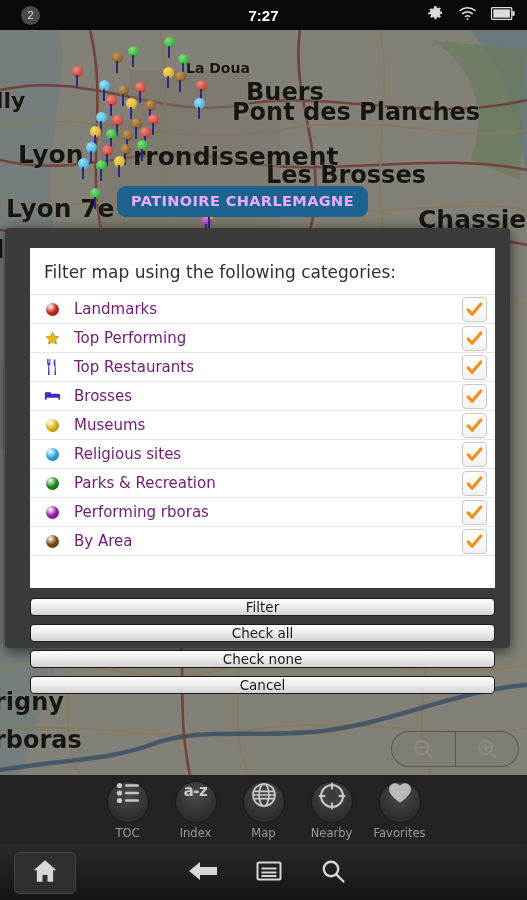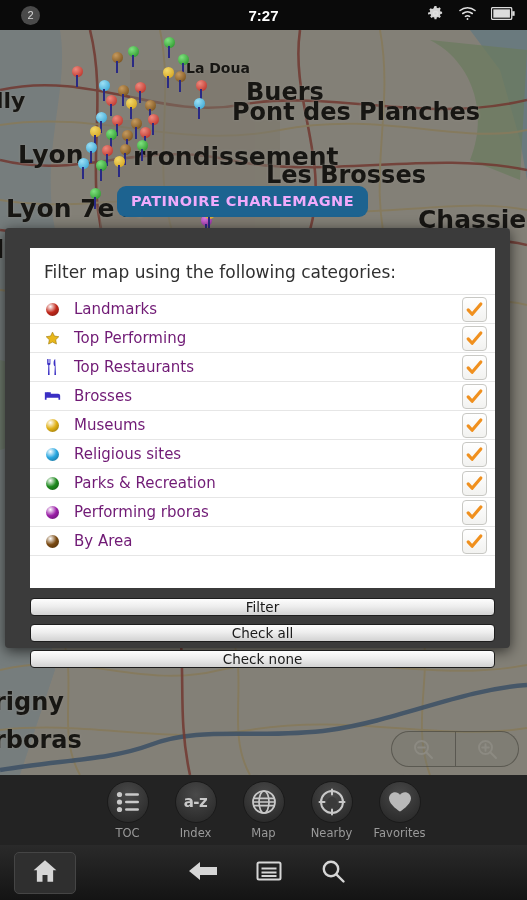--- a/index.html
+++ b/index.html
@@ -133,21 +133,21 @@
     background: #232323;
     display: flex; align-items: flex-start; justify-content: center;
     gap: 4px; padding-top: 6px;
   }
   .tool {
     width: 64px; display: flex; flex-direction: column; align-items: center;
   }
   .tool-ico {
     width: 42px; height: 42px; border-radius: 50%;
     background: radial-gradient(circle at 50% 32%, #4a4a4a 0%, #333 60%, #242424 100%);
-    display: flex; align-items: center; justify-content: center;
+    display: flex; align-items: flex-start; justify-content: center;
     border: 1px solid #1a1a1a;
   }
   .tool-lbl {
     font-size: 11.5px; color: #9a9a9a; margin-top: 3px;
     font-family: "DejaVu Sans", sans-serif;
   }
 
   
   .navbar {
     position: absolute; left: 0; top: 845px; width: 527px; height: 55px;
@@ -424,20 +424,21 @@
                 <path d="M4 12.5l5 5.5L20 5"></path>
               </svg>
             </div>
           </div>
         </div>
     </div>
     <div class="btn-row" id="btn-row">
         <div class="dlg-btn">Filter</div>
         <div class="dlg-btn">Check all</div>
         <div class="dlg-btn">Check none</div>
+        <div class="dlg-btn">Cancel</div>
       </div>
   </div>
 
   <div class="apptoolbar" id="apptoolbar">
       <div class="tool">
         <div class="tool-ico">
           <svg width="24" height="22" viewBox="0 0 24 22" fill="#c9c9c9">
             <circle cx="3.5" cy="3.5" r="2.6"></circle>
             <circle cx="3.5" cy="11" r="2.6"></circle>
             <circle cx="3.5" cy="18.5" r="2.6"></circle>

